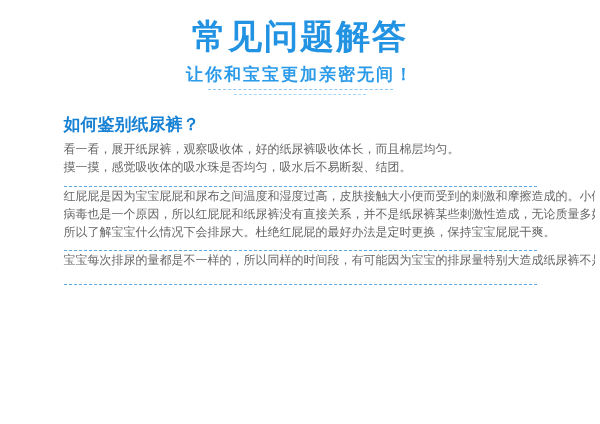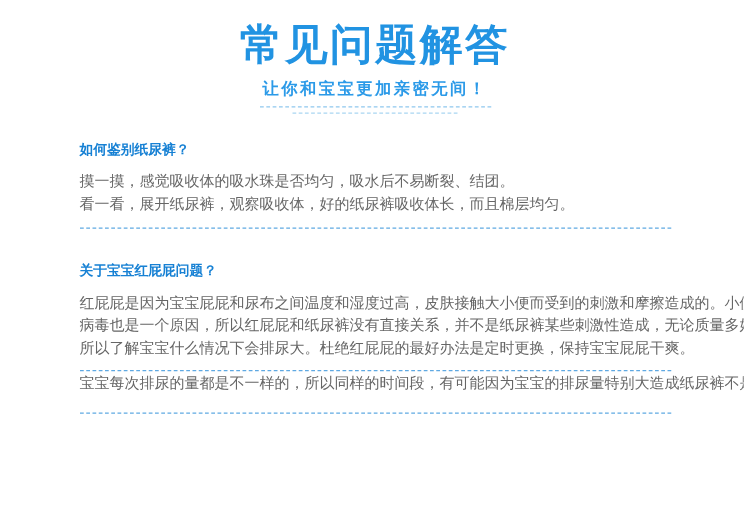--- a/index.html
+++ b/index.html
@@ -24,41 +24,41 @@
   .page-title {
     margin: 0;
     font-size: 34px;
     line-height: 1.15;
     font-weight: bold;
     letter-spacing: 2px;
     color: #2193E2;
   }
   .page-subtitle {
     margin-top: 8px;
-    font-size: 13px;
+    font-size: 17px;
     line-height: 1.2;
     font-weight: bold;
     letter-spacing: 2px;
     color: #2B9AE8;
   }
   .deco-line {
     height: 0;
     border-top: 1px dashed #8FC7EE;
     margin: 0 auto;
   }
   .deco-line-1 { width: 185px; margin-top: 5px; }
   .deco-line-2 { width: 132px; margin-top: 4px; border-top-color: #A9D6F2; }
 
   
   .sections {
     margin: 0 58px;
   }
   .faq-section .section-heading {
     margin: 24px 0 6px 0;
-    font-size: 11px;
+    font-size: 17px;
     line-height: 20px;
     font-weight: bold;
     color: #1781D4;
   }
   .faq-section:first-child .section-heading {
     margin-top: 19px;
   }
   .section-body .body-line {
     font-size: 12px;
     line-height: 18px;
@@ -82,27 +82,26 @@
     <h1 class="page-title">常见问题解答</h1>
     <div class="page-subtitle">让你和宝宝更加亲密无间！</div>
     <div class="deco-line deco-line-1"></div>
     <div class="deco-line deco-line-2"></div>
   </div>
 
   <div class="sections" id="sections">
       <div class="faq-section">
         <h2 class="section-heading">如何鉴别纸尿裤？</h2>
         <div class="section-body">
+          <div class="body-line">看一看，展开纸尿裤，观察吸收体，好的纸尿裤吸收体长，而且棉层均匀。</div>
           <div class="body-line">摸一摸，感觉吸收体的吸水珠是否均匀，吸水后不易断裂、结团。</div>
-          <div class="body-line">看一看，展开纸尿裤，观察吸收体，好的纸尿裤吸收体长，而且棉层均匀。</div>
         </div>
         <hr class="section-sep">
       </div>
       <div class="faq-section">
-        <h2 class="section-heading">关于宝宝红屁屁问题？</h2>
         <div class="section-body">
           <div class="body-line">红屁屁是因为宝宝屁屁和尿布之间温度和湿度过高，皮肤接触大小便而受到的刺激和摩擦造成的。小便的阿摩尼亚</div>
           <div class="body-line">病毒也是一个原因，所以红屁屁和纸尿裤没有直接关系，并不是纸尿裤某些刺激性造成，无论质量多好的纸尿裤，</div>
           <div class="body-line">所以了解宝宝什么情况下会排尿大。杜绝红屁屁的最好办法是定时更换，保持宝宝屁屁干爽。</div>
         </div>
         <hr class="section-sep">
       </div>
       <div class="faq-section">
         <div class="section-body">
           <div class="body-line">宝宝每次排尿的量都是不一样的，所以同样的时间段，有可能因为宝宝的排尿量特别大造成纸尿裤不是那么的干爽</div>

